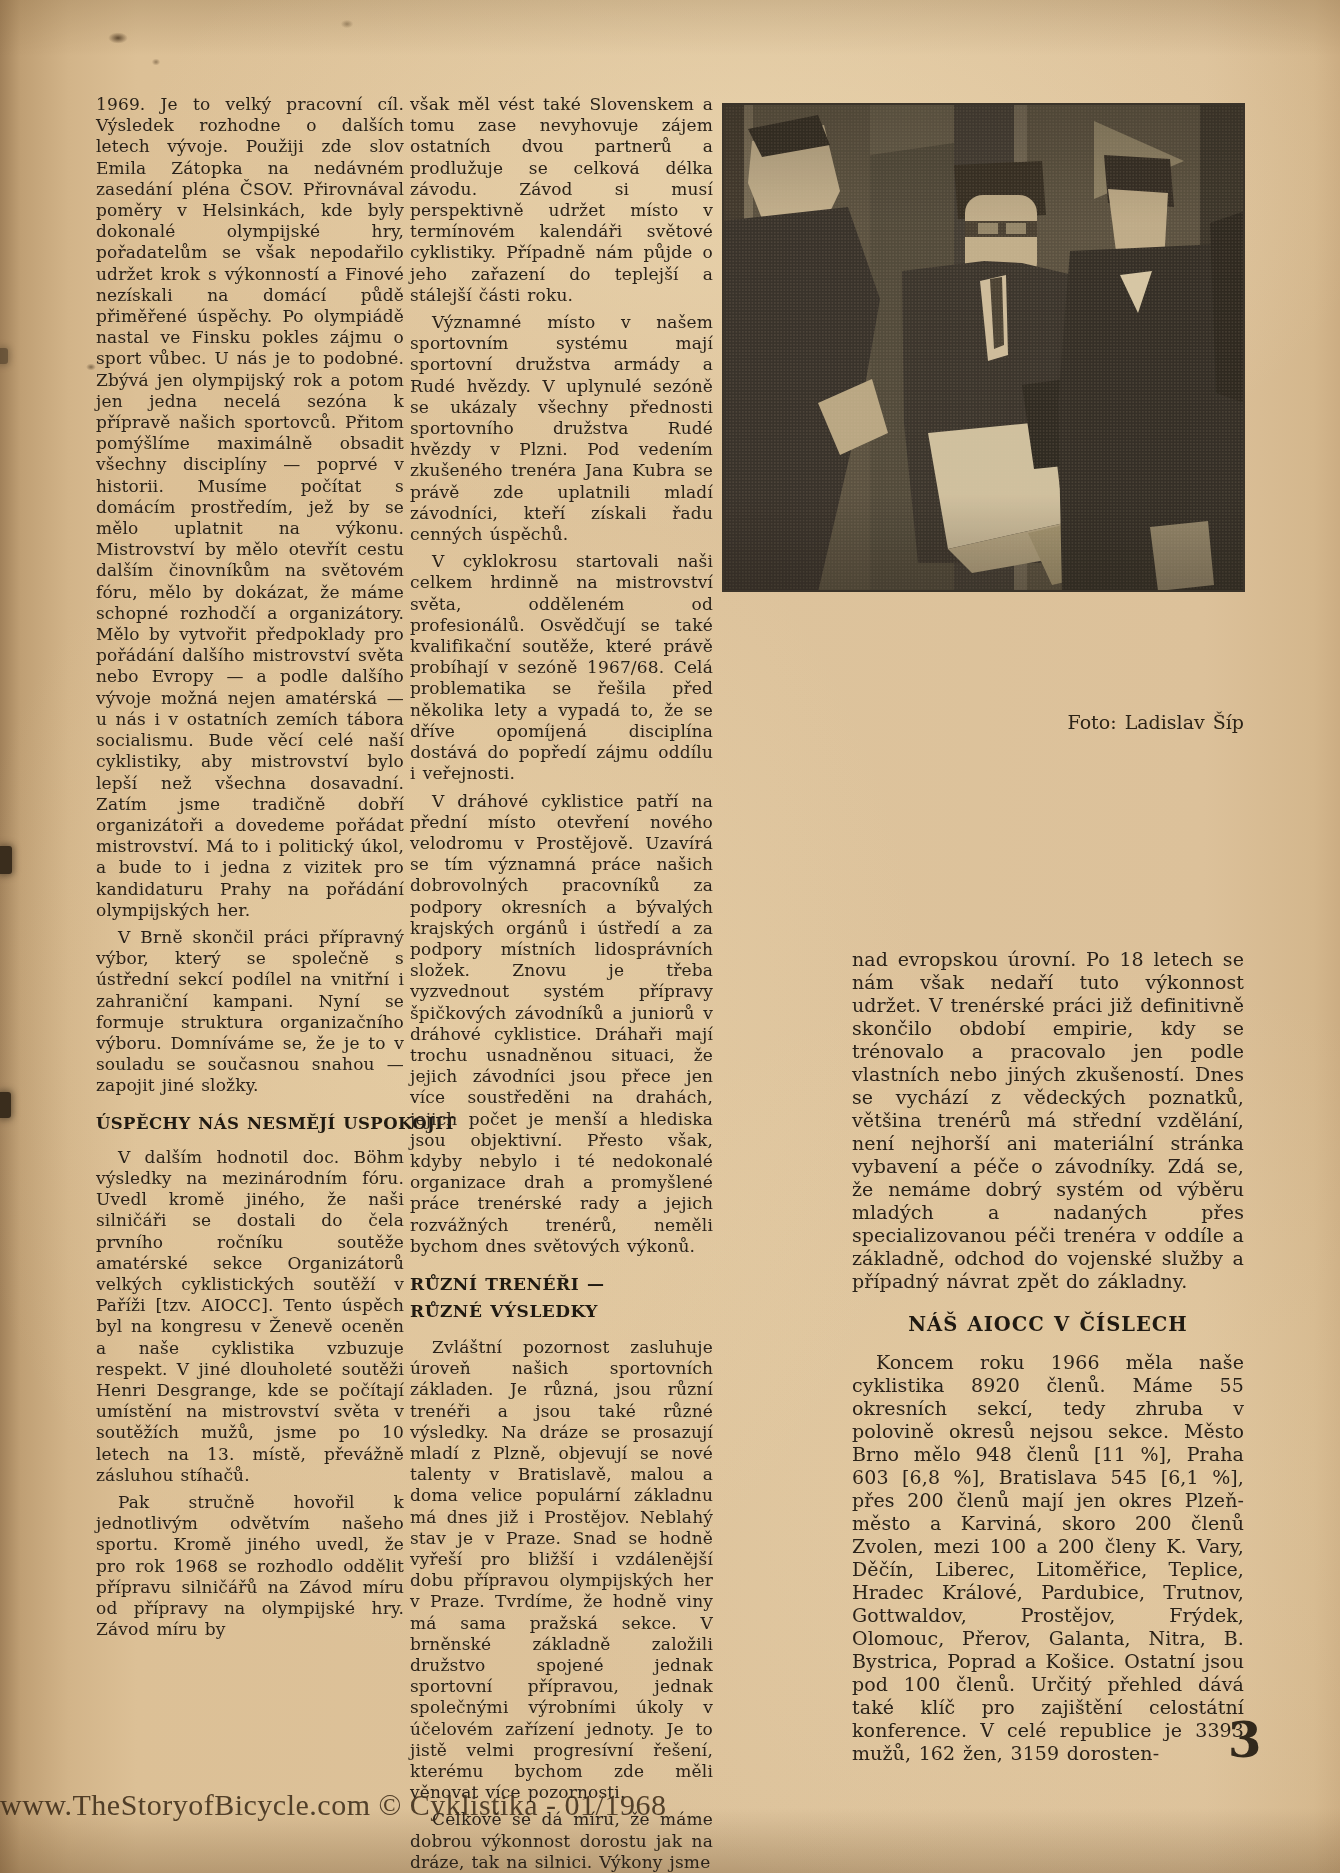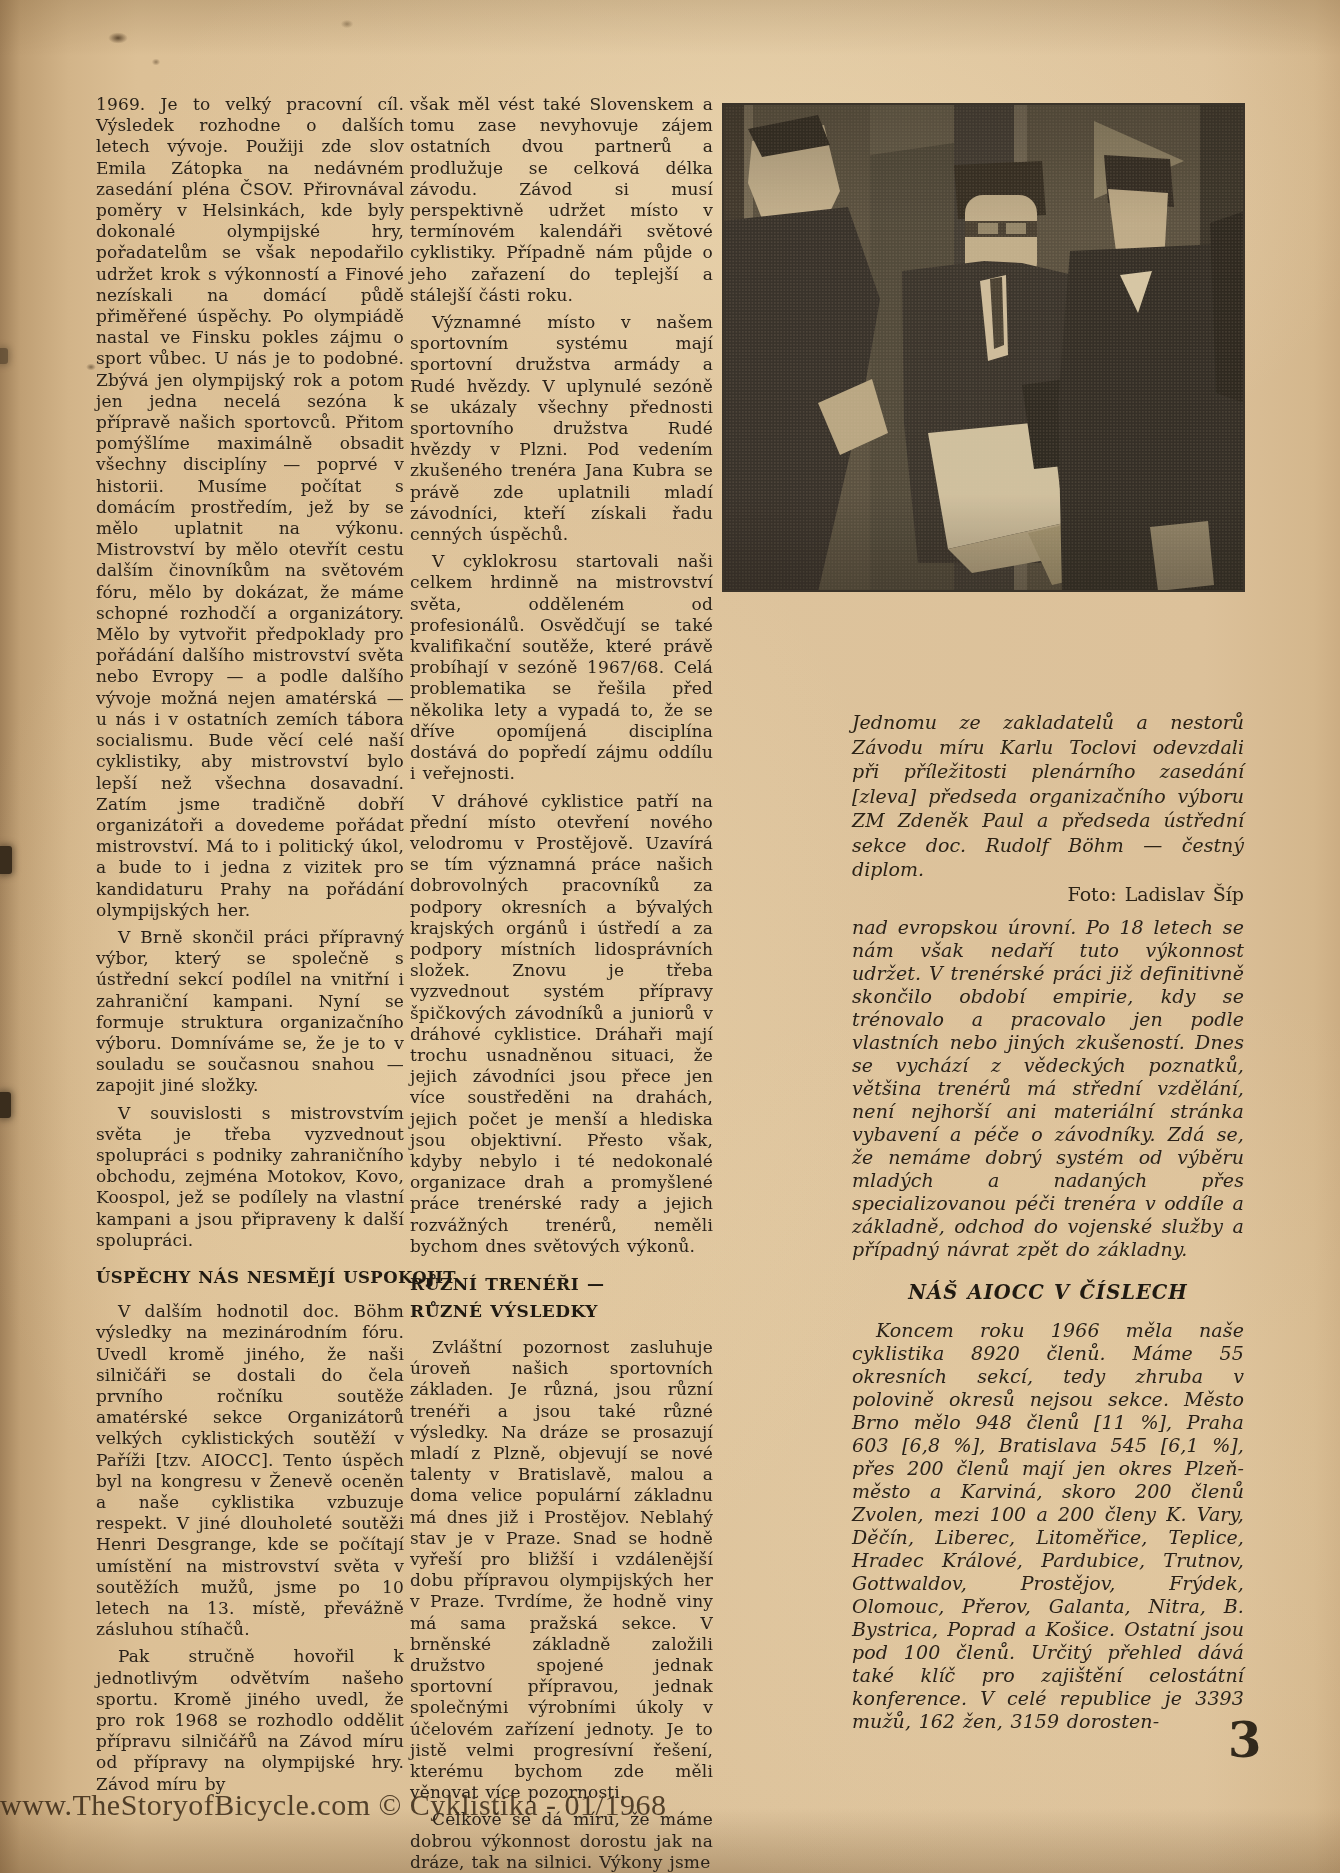--- a/index.html
+++ b/index.html
@@ -34,42 +34,41 @@
   .headline{font-weight:700;color:#201a11;text-align:center;font-size:16.5px;letter-spacing:0.4px;margin:16px 0 13px;white-space:nowrap;}
   .headline2{font-weight:700;color:#201a11;text-align:left;font-size:17px;line-height:27px;letter-spacing:0.5px;margin:14px 0 12px;}
 
   
   .photo{position:absolute;left:722px;top:103px;width:523px;height:489px;}
   .photo svg{display:block;width:100%;height:100%;}
 
   
   .caption{position:absolute;left:852px;top:710px;width:392px;font-style:italic;font-size:19px;line-height:24.5px;text-align:justify;color:#2c2316;word-spacing:2px;}
   .credit{font-style:normal;text-align:right;margin-top:0;font-size:19px;}
-  .col3{position:absolute;left:852px;top:916px;width:392px;text-align:justify;font-size:19px;line-height:23px;letter-spacing:0.1px;word-spacing:1.5px;font-style:italic;}
+  .col3{position:absolute;left:852px;top:948px;width:392px;text-align:justify;font-size:19px;line-height:23px;letter-spacing:0.1px;word-spacing:1.5px;}
   .col3 p{margin:0 0 6px 0;text-indent:24px;}
   .col3 p.flush{text-indent:0;}
   .headline3{font-weight:700;color:#201a11;text-align:center;font-size:19.5px;letter-spacing:1px;margin:20px 0 15px;white-space:nowrap;}
 
   .pagenum{position:absolute;left:1228px;top:1712px;font-size:48px;font-weight:700;color:#32291c;}
   .footer{position:absolute;left:0;top:1788px;width:1300px;text-align:left;
     font-family:"Liberation Serif","DejaVu Serif",serif;font-size:30px;color:rgba(62,44,25,0.88);letter-spacing:0.5px;}
 </style>
 </head>
 <body>
 
 <div class="page">
 
   <div class="staple" style="top:348px;width:8px;height:16px;opacity:.55;"></div>
   <div class="staple" style="top:846px;width:12px;height:28px;"></div>
   <div class="staple" style="top:1092px;width:11px;height:26px;"></div>
 
   <div class="col" id="col1">
     <p class="flush">1969. Je to velký pracovní cíl. Výsledek rozhodne o dalších letech vývoje. Použiji zde slov Emila Zátopka na nedávném zasedání pléna ČSOV. Přirovnával poměry v Helsinkách, kde byly dokonalé olympijské hry, pořadatelům se však nepodařilo udržet krok s výkonností a Finové nezískali na domácí půdě přiměřené úspěchy. Po olympiádě nastal ve Finsku pokles zájmu o sport vůbec. U nás je to podobné. Zbývá jen olympijský rok a potom jen jedna necelá sezóna k přípravě našich sportovců. Přitom pomýšlíme maximálně obsadit všechny disciplíny — poprvé v historii. Musíme počítat s domácím prostředím, jež by se mělo uplatnit na výkonu. Mistrovství by mělo otevřít cestu dalším činovníkům na světovém fóru, mělo by dokázat, že máme schopné rozhodčí a organizátory. Mělo by vytvořit předpoklady pro pořádání dalšího mistrovství světa nebo Evropy — a podle dalšího vývoje možná nejen amatérská — u nás i v ostatních zemích tábora socialismu. Bude věcí celé naší cyklistiky, aby mistrovství bylo lepší než všechna dosavadní. Zatím jsme tradičně dobří organizátoři a dovedeme pořádat mistrovství. Má to i politický úkol, a bude to i jedna z vizitek pro kandidaturu Prahy na pořádání olympijských her.</p>
     <p>V Brně skončil práci přípravný výbor, který se společně s ústřední sekcí podílel na vnitřní i zahraniční kampani. Nyní se formuje struktura organizačního výboru. Domníváme se, že je to v souladu se současnou snahou — zapojit jiné složky.</p>
-    <p>V souvislosti s mistrovstvím světa je třeba vyzvednout spolupráci s podniky zahraničního obchodu, zejména Motokov, Kovo, Koospol, jež se podílely na vlastní kampani a jsou připraveny k další spolupráci.</p>
     <div class="headline">ÚSPĚCHY NÁS NESMĚJÍ USPOKOJIT</div>
     <p>V dalším hodnotil doc. Böhm výsledky na mezinárodním fóru. Uvedl kromě jiného, že naši silničáři se dostali do čela prvního ročníku soutěže amatérské sekce Organizátorů velkých cyklistických soutěží v Paříži [tzv. AIOCC]. Tento úspěch byl na kongresu v Ženevě oceněn a naše cyklistika vzbuzuje respekt. V jiné dlouholeté soutěži Henri Desgrange, kde se počítají umístění na mistrovství světa v soutěžích mužů, jsme po 10 letech na 13. místě, převážně zásluhou stíhačů.</p>
     <p>Pak stručně hovořil k jednotlivým odvětvím našeho sportu. Kromě jiného uvedl, že pro rok 1968 se rozhodlo oddělit přípravu silničářů na Závod míru od přípravy na olympijské hry. Závod míru by</p>
   </div>
 
   <div class="col" id="col2">
     <p class="flush">však měl vést také Slovenskem a tomu zase nevyhovuje zájem ostatních dvou partnerů a prodlužuje se celková délka závodu. Závod si musí perspektivně udržet místo v termínovém kalendáři světové cyklistiky. Případně nám půjde o jeho zařazení do teplejší a stálejší části roku.</p>
     <p>Významné místo v našem sportovním systému mají sportovní družstva armády a Rudé hvězdy. V uplynulé sezóně se ukázaly všechny přednosti sportovního družstva Rudé hvězdy v Plzni. Pod vedením zkušeného trenéra Jana Kubra se právě zde uplatnili mladí závodníci, kteří získali řadu cenných úspěchů.</p>
     <p>V cyklokrosu startovali naši celkem hrdinně na mistrovství světa, odděleném od profesionálů. Osvědčují se také kvalifikační soutěže, které právě probíhají v sezóně 1967/68. Celá problematika se řešila před několika lety a vypadá to, že se dříve opomíjená disciplína dostává do popředí zájmu oddílu i veřejnosti.</p>
     <p>V dráhové cyklistice patří na přední místo otevření nového velodromu v Prostějově. Uzavírá se tím významná práce našich dobrovolných pracovníků za podpory okresních a bývalých krajských orgánů i ústředí a za podpory místních lidosprávních složek. Znovu je třeba vyzvednout systém přípravy špičkových závodníků a juniorů v dráhové cyklistice. Dráhaři mají trochu usnadněnou situaci, že jejich závodníci jsou přece jen více soustředěni na drahách, jejich počet je menší a hlediska jsou objektivní. Přesto však, kdyby nebylo i té nedokonalé organizace drah a promyšlené práce trenérské rady a jejich rozvážných trenérů, neměli bychom dnes světových výkonů.</p>
@@ -134,21 +133,20 @@
       <polygon points="488,120 523,108 523,300 494,290" fill="#1c1914"></polygon>
 
       <rect width="523" height="489" fill="url(#ht)"></rect>
       <rect width="523" height="489" fill="url(#vig)"></rect>
       <rect width="523" height="489" fill="rgba(214,188,148,0.10)"></rect>
       <rect x="1" y="1" width="521" height="487" fill="none" stroke="#3b342a" stroke-width="2"></rect>
     </svg>
   </div>
 
   <div class="caption">
-    <span>Jednomu ze zakladatelů a nestorů Závodu míru Karlu Toclovi odevzdali při příležitosti plenárního zasedání [zleva] předseda organizačního výboru ZM Zdeněk Paul a předseda ústřední sekce doc. Rudolf Böhm — čestný diplom.</span>
     <div class="credit">Foto: Ladislav Šíp</div>
   </div>
 
   <div class="col3">
     <p class="flush">nad evropskou úrovní. Po 18 letech se nám však nedaří tuto výkonnost udržet. V trenérské práci již definitivně skončilo období empirie, kdy se trénovalo a pracovalo jen podle vlastních nebo jiných zkušeností. Dnes se vychází z vědeckých poznatků, většina trenérů má střední vzdělání, není nejhorší ani materiální stránka vybavení a péče o závodníky. Zdá se, že nemáme dobrý systém od výběru mladých a nadaných přes specializovanou péči trenéra v oddíle a základně, odchod do vojenské služby a případný návrat zpět do základny.</p>
     <div class="headline3">NÁŠ AIOCC V ČÍSLECH</div>
     <p>Koncem roku 1966 měla naše cyklistika 8920 členů. Máme 55 okresních sekcí, tedy zhruba v polovině okresů nejsou sekce. Město Brno mělo 948 členů [11 %], Praha 603 [6,8 %], Bratislava 545 [6,1 %], přes 200 členů mají jen okres Plzeň-město a Karviná, skoro 200 členů Zvolen, mezi 100 a 200 členy K. Vary, Děčín, Liberec, Litoměřice, Teplice, Hradec Králové, Pardubice, Trutnov, Gottwaldov, Prostějov, Frýdek, Olomouc, Přerov, Galanta, Nitra, B. Bystrica, Poprad a Košice. Ostatní jsou pod 100 členů. Určitý přehled dává také klíč pro zajištění celostátní konference. V celé republice je 3393 mužů, 162 žen, 3159 dorosten-</p>
   </div>
 
   <div class="pagenum">3</div>

